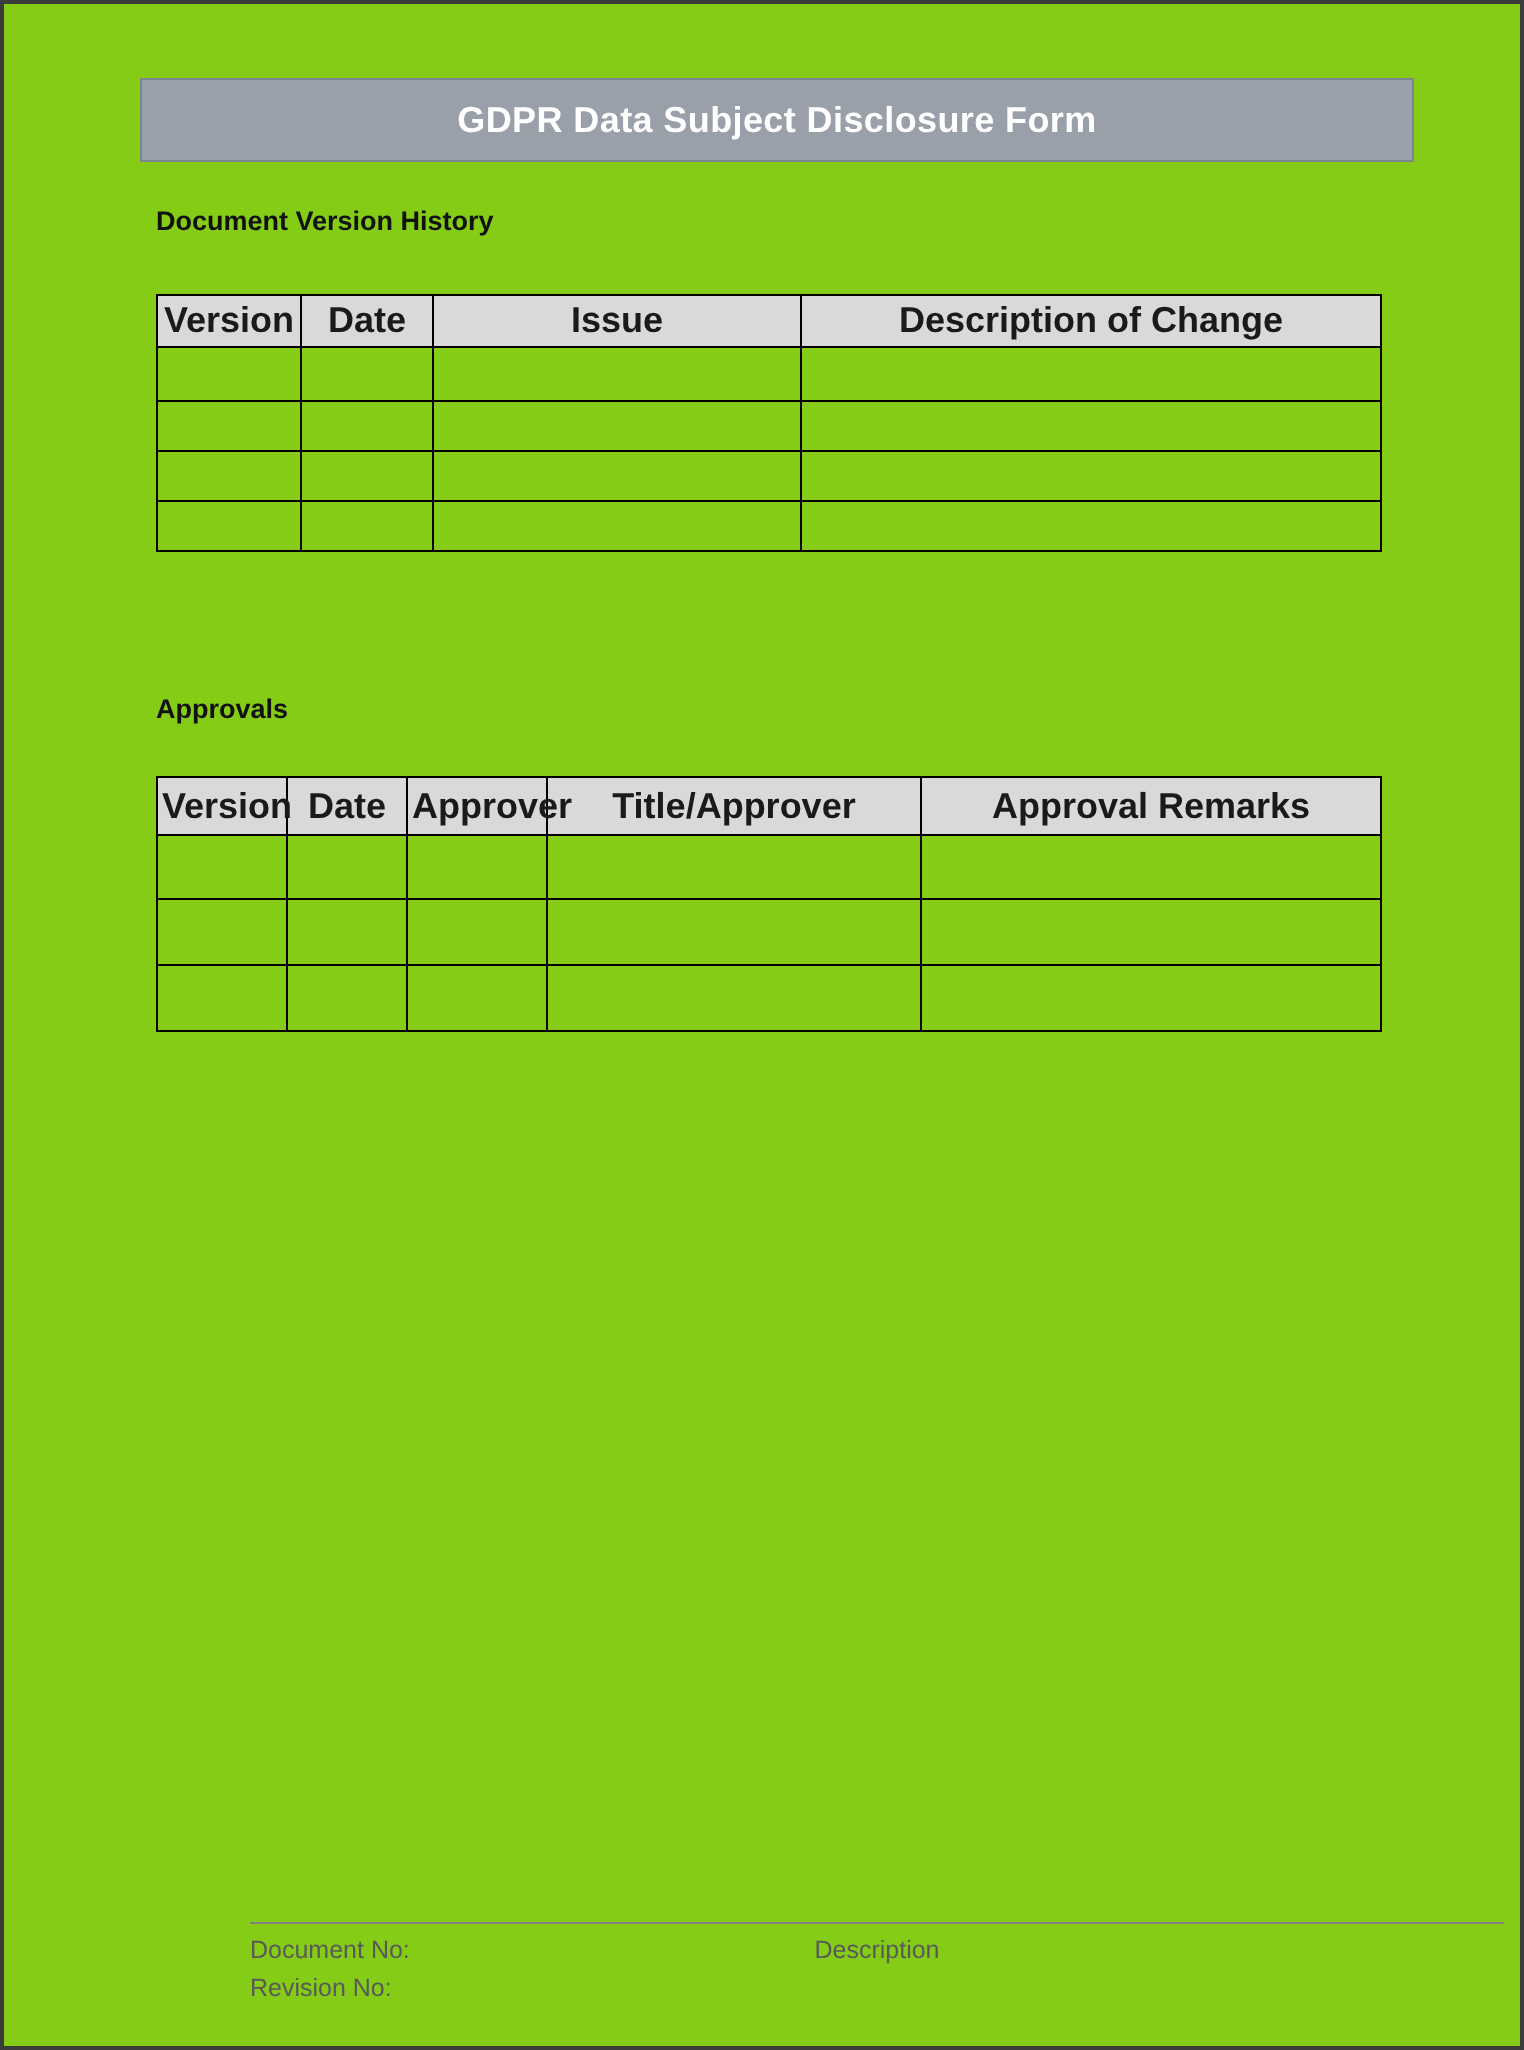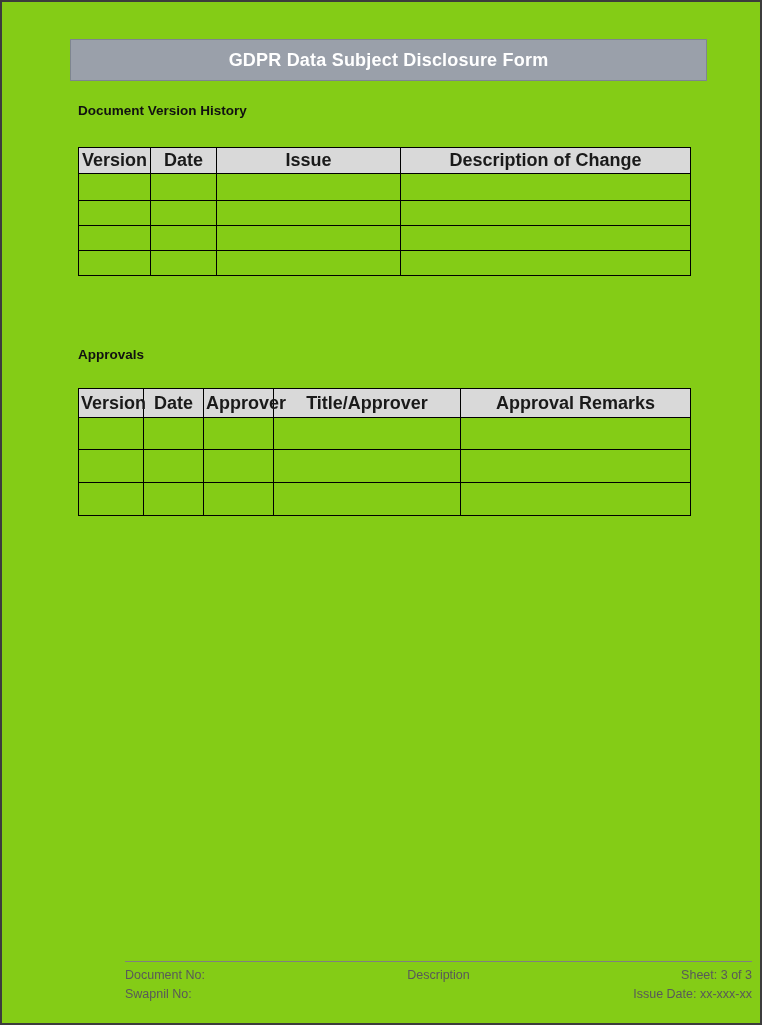--- a/index.html
+++ b/index.html
@@ -188,25 +188,21 @@
         <td></td>
         <td></td>
       </tr>
     </tbody>
   </table>
 
   <div class="footer">
     <div class="footer-grid">
       <div class="footer-col-left">
         <div>Document No:</div>
-        <div>Swapnil No:</div>
+        <div>Revision No:</div>
       </div>
       <div class="footer-col-center">
         <div>Description</div>
       </div>
-      <div class="footer-col-right">
-        <div>Sheet: 3 of 3</div>
-        <div>Issue Date: xx-xxx-xx</div>
-      </div>
     </div>
   </div>
 
 </div>
 
 </body></html>

